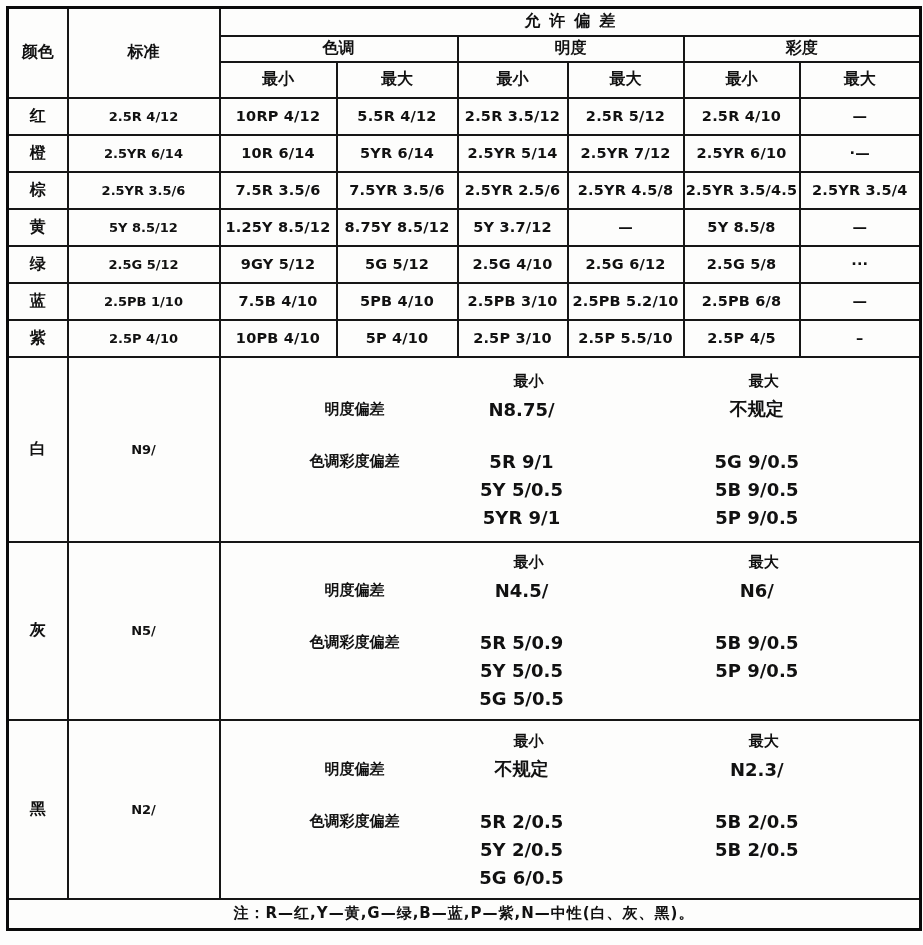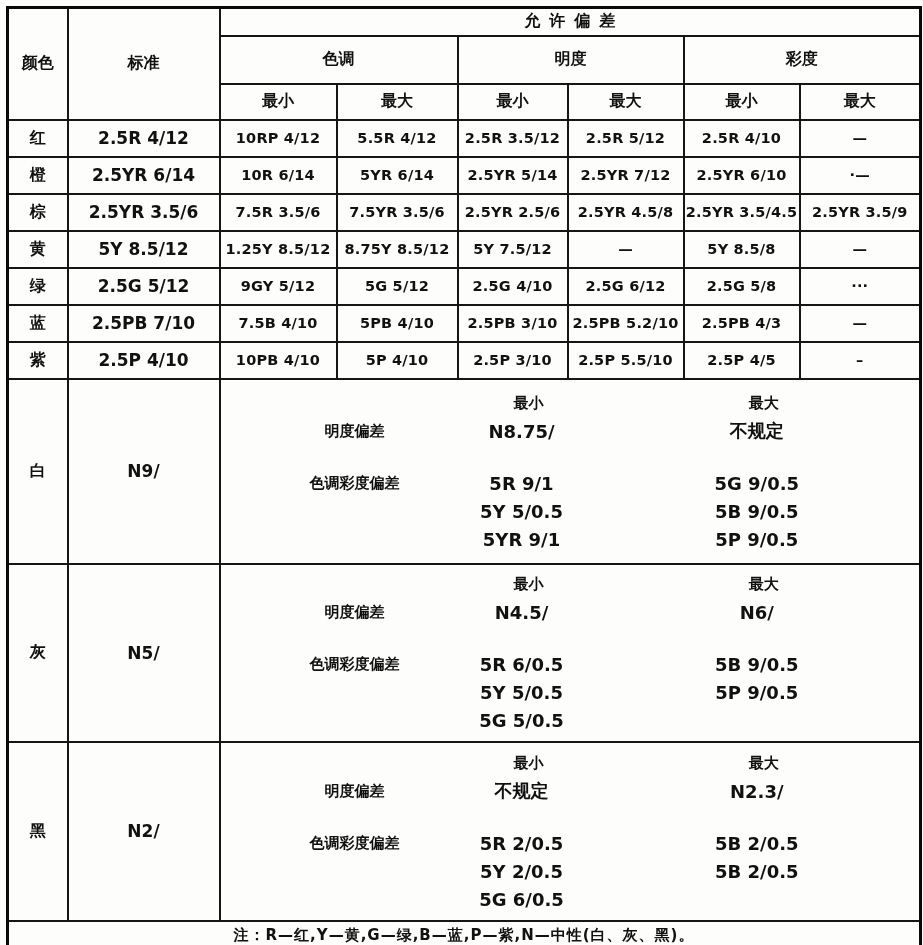--- a/index.html
+++ b/index.html
@@ -13,21 +13,21 @@
   }
   table.main td, table.main th {
     border:2px solid #161616;
     text-align:center; vertical-align:middle;
     padding:0; overflow:hidden; white-space:nowrap;
   }
   th.hdr { font-size:16px; font-weight:bold; }
   th.tol { letter-spacing:9px; text-indent:9px;margin-left:40px; }
   td.colorname { font-size:16px; font-weight:bold; }
   td.val { font-size:14.5px; font-weight:600; letter-spacing:0.2px; }
-  td.std { font-size:17px; font-weight:600; }
+  td.std { font-size:13px; font-weight:600; }
 
   
   td.ncell { text-align:left; vertical-align:top; padding:10px 0 0 14px; }
   .nrow { display:grid; grid-template-columns:228px 146px 1fr; align-items:center; height:28px; }
   .nrow span { font-size:18px; font-weight:600; white-space:nowrap; }
   .nrow .lbl { font-weight:bold; font-size:15px;margin-left:40px; }
   .nrow.nhead span { font-weight:bold; font-size:15px; padding-left:14px; }
   .spacer { height:24px; }
 
   td.foot {
@@ -50,21 +50,21 @@
     <col style="width:116px">
         <col style="width:121px">
   </colgroup>
 
   <tbody>
         <tr style="height:28px">
     <th class="hdr" rowspan="3">颜色</th>
     <th class="hdr" rowspan="3">标准</th>
     <th class="hdr tol" colspan="6">允许偏差</th>
   </tr>
-  <tr style="height:48px">
+  <tr style="height:26px">
     <th class="hdr" colspan="2">色调</th>
     <th class="hdr" colspan="2">明度</th>
     <th class="hdr" colspan="2">彩度</th>
   </tr>
   <tr style="height:36px">
     <th class="hdr">最小</th>
     <th class="hdr">最大</th>
     <th class="hdr">最小</th>
     <th class="hdr">最大</th>
     <th class="hdr">最小</th>
@@ -92,50 +92,50 @@
     <td class="val">·—</td>
   </tr>
   <tr style="height:37px">
     <td class="colorname">棕</td>
     <td class="std">2.5YR 3.5/6</td>
     <td class="val">7.5R 3.5/6</td>
     <td class="val">7.5YR 3.5/6</td>
     <td class="val">2.5YR 2.5/6</td>
     <td class="val">2.5YR 4.5/8</td>
     <td class="val">2.5YR 3.5/4.5</td>
-    <td class="val">2.5YR 3.5/9</td>
+    <td class="val">2.5YR 3.5/4</td>
   </tr>
   <tr style="height:37px">
     <td class="colorname">黄</td>
     <td class="std">5Y 8.5/12</td>
     <td class="val">1.25Y 8.5/12</td>
     <td class="val">8.75Y 8.5/12</td>
-    <td class="val">5Y 7.5/12</td>
+    <td class="val">5Y 3.7/12</td>
     <td class="val">—</td>
     <td class="val">5Y 8.5/8</td>
     <td class="val">—</td>
   </tr>
   <tr style="height:37px">
     <td class="colorname">绿</td>
     <td class="std">2.5G 5/12</td>
     <td class="val">9GY 5/12</td>
     <td class="val">5G 5/12</td>
     <td class="val">2.5G 4/10</td>
     <td class="val">2.5G 6/12</td>
     <td class="val">2.5G 5/8</td>
     <td class="val">···</td>
   </tr>
   <tr style="height:37px">
     <td class="colorname">蓝</td>
-    <td class="std">2.5PB 7/10</td>
+    <td class="std">2.5PB 1/10</td>
     <td class="val">7.5B 4/10</td>
     <td class="val">5PB 4/10</td>
     <td class="val">2.5PB 3/10</td>
     <td class="val">2.5PB 5.2/10</td>
-    <td class="val">2.5PB 4/3</td>
+    <td class="val">2.5PB 6/8</td>
     <td class="val">—</td>
   </tr>
   <tr style="height:37px">
     <td class="colorname">紫</td>
     <td class="std">2.5P 4/10</td>
     <td class="val">10PB 4/10</td>
     <td class="val">5P 4/10</td>
     <td class="val">2.5P 3/10</td>
     <td class="val">2.5P 5.5/10</td>
     <td class="val">2.5P 4/5</td>
@@ -185,21 +185,21 @@
         <span>最大</span>
       </div>
       <div class="nrow">
         <span class="lbl">明度偏差</span>
         <span>N4.5/</span>
         <span>N6/</span>
       </div>
       <div class="spacer"></div>
       <div class="nrow">
         <span class="lbl">色调彩度偏差</span>
-        <span>5R 6/0.5</span>
+        <span>5R 5/0.9</span>
         <span>5B 9/0.5</span>
       </div>
       <div class="nrow">
         <span></span>
         <span>5Y 5/0.5</span>
         <span>5P 9/0.5</span>
       </div>
       <div class="nrow">
         <span></span>
         <span>5G 5/0.5</span>

